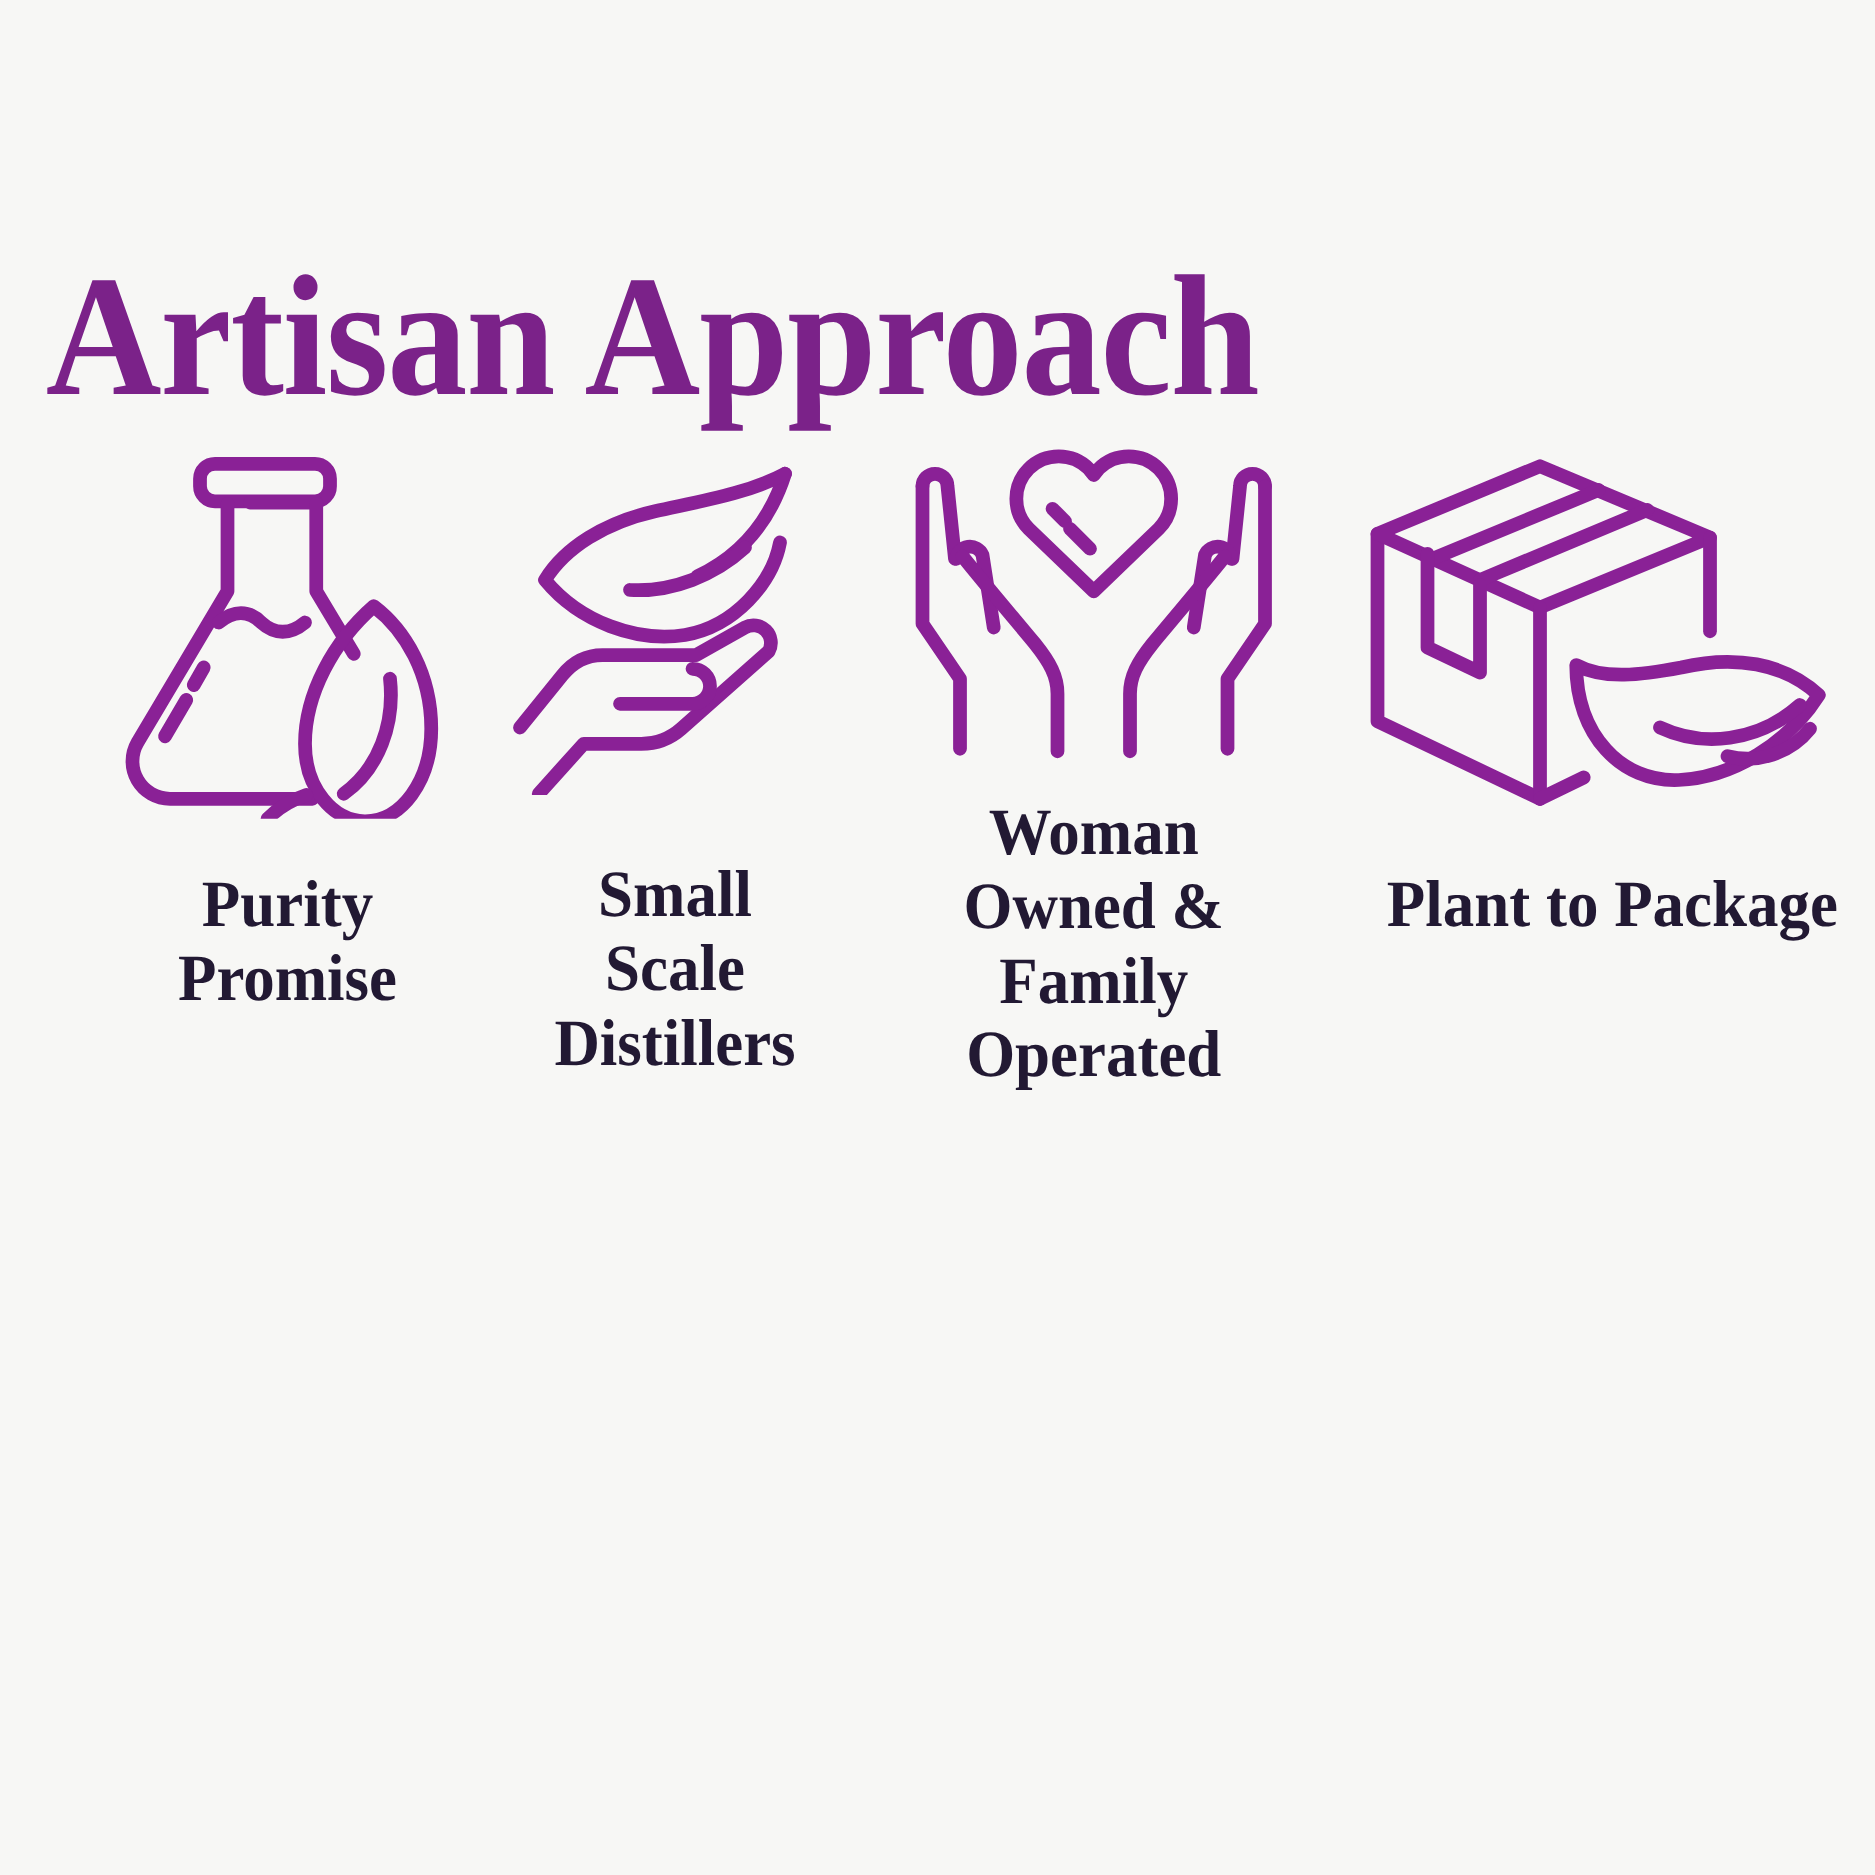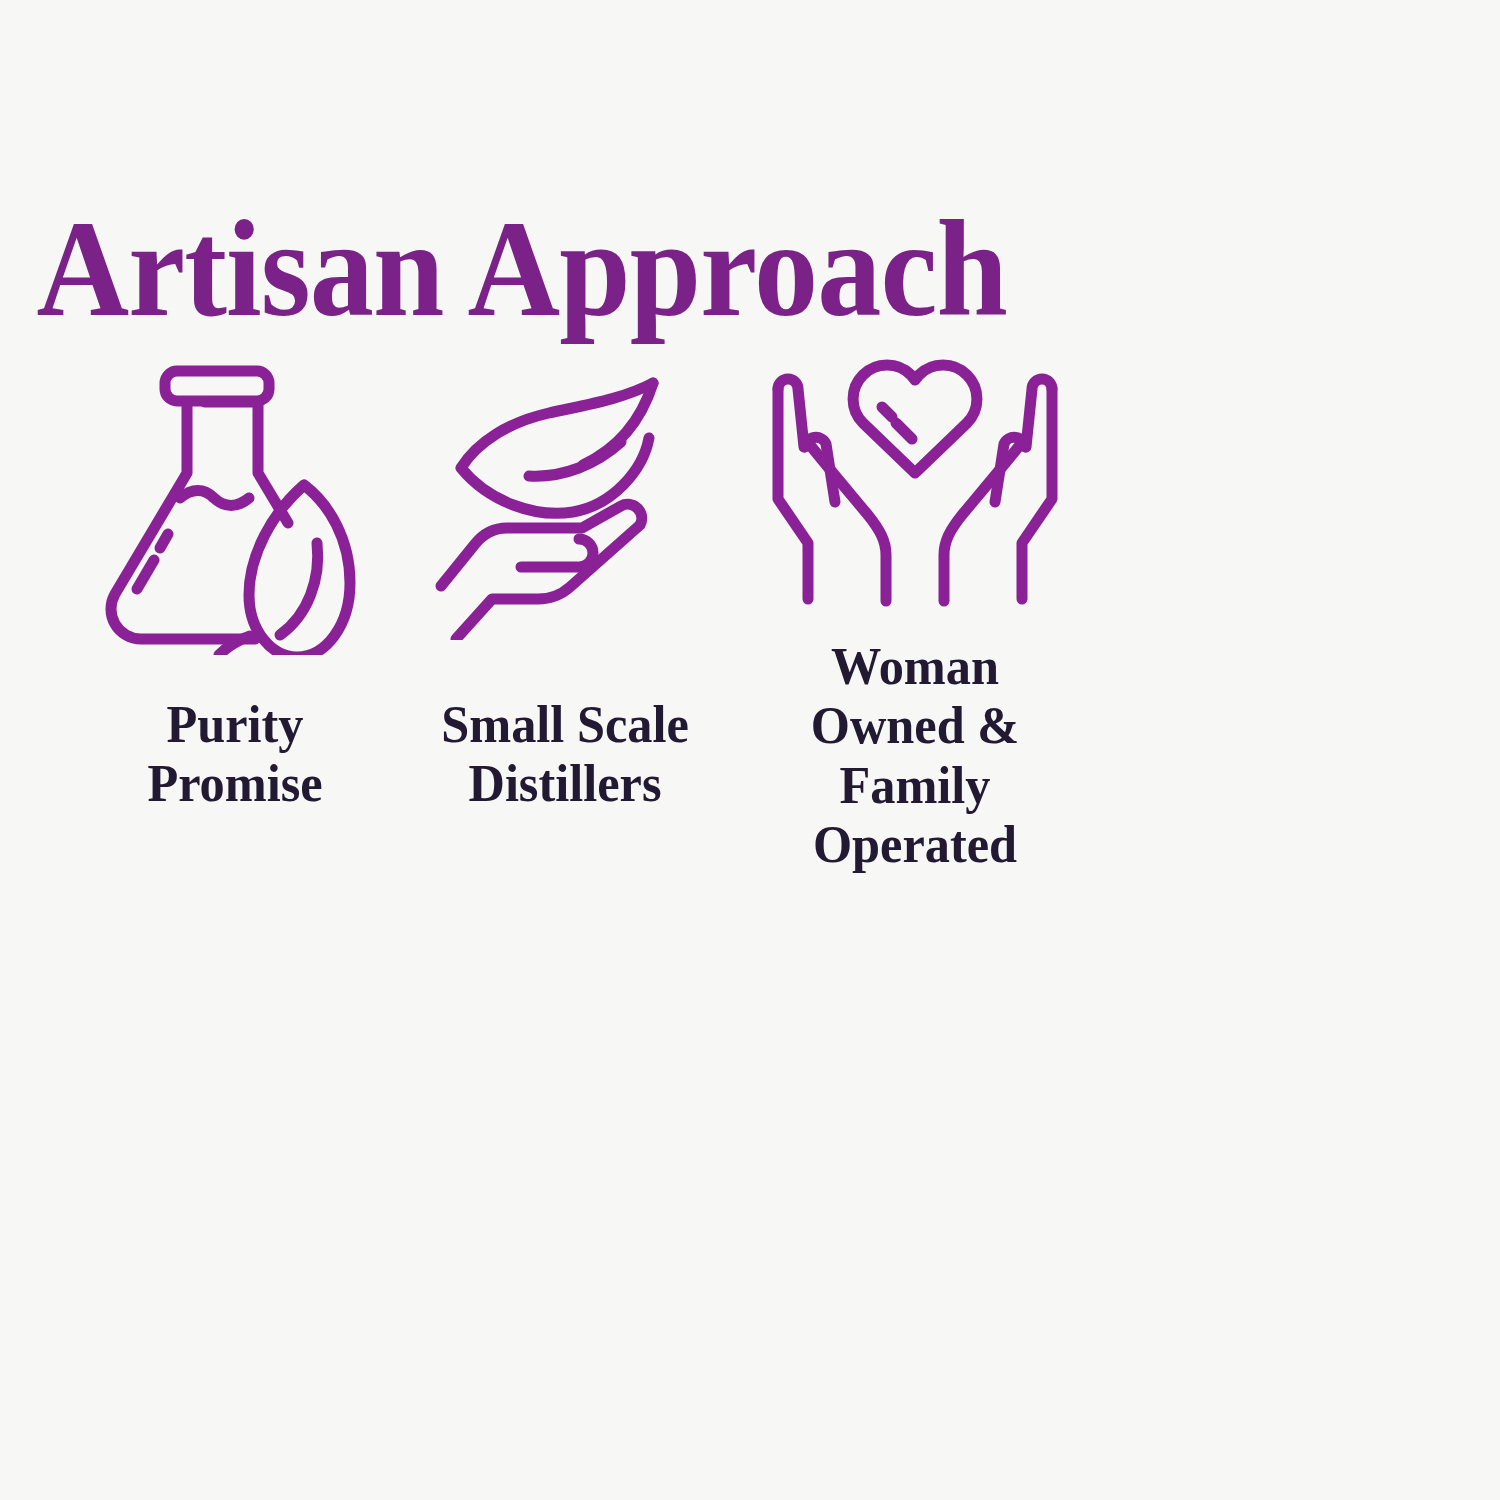--- a/index.html
+++ b/index.html
@@ -164,15 +164,43 @@
           <path d="M302 44 a10 10 0 0 0 -20 0 l-6 58"></path>
           <path d="M302 44 v110 l-30 44 v56"></path>
           <path d="M275 102 a11 11 0 0 0 -21 -3 l-9 58"></path>
           <path d="M270 100 c-16 20 -38 46 -58 70 c-12 15 -18 26 -18 40 v46"></path>
         </svg>
       </div>
       <div class="feature-label">Woman Owned &amp;
 Family Operated</div>
     </div>
 
+    <div class="cell cell-4">
+      <div class="icon-box">
+        <svg width="420" height="290" viewBox="0 0 420 290" fill="none" stroke="#8a2196" stroke-width="11" stroke-linecap="round" stroke-linejoin="round">
+
+          <path d="M22 67 v150 l130 62"></path>
+
+          <path d="M22 67 L152 13 L288 70 L152 126 Z"></path>
+
+          <path d="M288 70 v75"></path>
+
+          <path d="M152 126 v153"></path>
+
+          <path d="M152 279 l35 -17"></path>
+
+          <path d="M66 87 L199 32"></path>
+          <path d="M104 104 L238 48"></path>
+
+          <path d="M62 83 v75 l42 20 v-70"></path>
+
+          <path d="M181 172 c22 12 52 8 84 2 c42 -10 82 -4 110 22 c-24 38 -68 66 -112 68 c-46 2 -82 -36 -82 -92 Z"></path>
+
+          <path d="M248 222 c34 16 78 12 112 -18"></path>
+
+          <path d="M302 245 c24 6 50 -2 66 -22"></path>
+        </svg>
+      </div>
+      <div class="feature-label">Plant to Package</div>
+    </div>
 
   </div>
 </div>
 
 </body></html>

